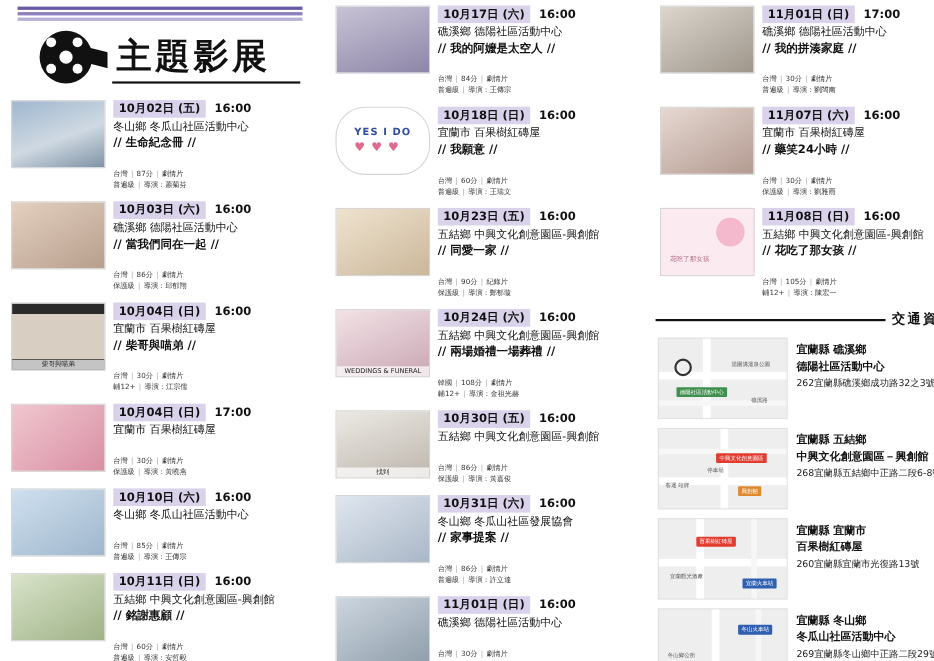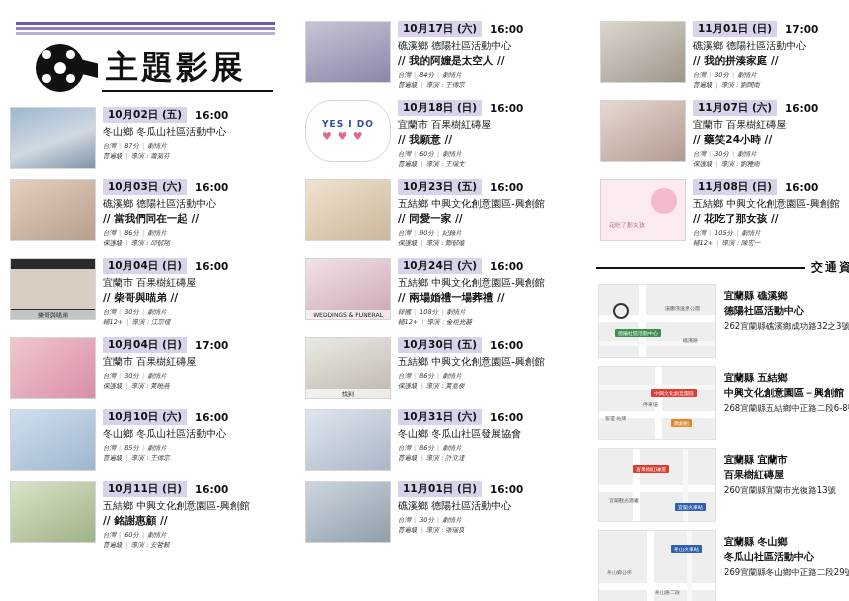--- a/index.html
+++ b/index.html
@@ -8,21 +8,21 @@
     width: 849px; height: 601px;
     background: #ffffff;
     font-family: "DejaVu Sans", "Liberation Sans", sans-serif;
     color: #111;
     overflow: hidden;
     position: relative;
   }
   .page { position: relative; width:849px; height:601px; }
 
   
-  .col { position:absolute; top:16px; width:283px; height:582px; }
+  .col { position:absolute; top:0; width:283px; height:582px; }
   .col1 { left:0; }
   .col2 { left:295px; }
   .col3 { left:590px; }
 
   
   .masthead { position:relative; height:80px; margin: 6px 8px 0 10px; }
   .mast-bars { position:absolute; left:0; top:0; width:100%; height:14px; }
   .bar { position:absolute; left:6px; right:0; height:3px; }
   .b1 { top:0; background:#6b5aa6; }
   .b2 { top:5px; background:#8e7fc0; }
@@ -60,21 +60,21 @@
   }
   .info { flex:1 1 auto; min-width:0; }
   .dateline { display:flex; align-items:center; gap:8px; margin-bottom:2px; }
   .date {
     background:#d9d2ea; color:#111; font-size:10.5px; font-weight:700;
     padding:1px 5px; white-space:nowrap;
   }
   .time { font-size:10.5px; font-weight:700; color:#111; }
   .venue { font-size:10px; line-height:14px; color:#111; }
   .film { font-size:10.5px; line-height:15px; color:#111; font-weight:700; }
-  .meta { margin-top:3px; font-size:6.5px; line-height:9.5px; color:#333;font-style:italic; }
+  .meta { margin-top:16px; font-size:6.5px; line-height:9.5px; color:#333; }
   .meta span { display:inline-block; }
   .meta .sep { margin:0 3px; color:#aaa; }
 
   
   .t-a { background:linear-gradient(160deg,#9fb7cf,#cfd9e2 55%,#7f93a6); }
   .t-b { background:linear-gradient(150deg,#e4cfc0,#b79f8c); }
   .t-c { background:linear-gradient(180deg,#2b2b2b 0 16%,#d8cfc2 16% 84%,#2b2b2b 84% 100%); }
   .t-d { background:linear-gradient(140deg,#f0c7cf,#d98fa4); }
   .t-e { background:linear-gradient(150deg,#cfe0ef,#9fb6cc); }
   .t-f { background:linear-gradient(150deg,#d9e3c9,#9fb287); }
@@ -149,20 +149,21 @@
     <div class="entry">
       <div class="thumb t-a">
         <div class="cap"></div>
       </div>
       <div class="info">
         <div class="dateline">
           <span class="date">10月02日 (五)</span>
           <span class="time">16:00</span>
         </div>
         <div class="venue">冬山鄉 冬瓜山社區活動中心</div>
+        <div class="film">// 生命紀念冊 //</div>
         <div class="meta">
           <span>台灣</span><span class="sep">|</span><span>87分</span><span class="sep">|</span><span>劇情片</span><br>
           <span>普遍級</span><span class="sep">|</span><span>導演：蕭菊芬</span>
         </div>
       </div>
     </div>
 
     <div class="entry">
       <div class="thumb t-b">
         <div class="cap"></div>
@@ -352,20 +353,21 @@
     <div class="entry">
       <div class="thumb t-l">
         <div class="cap"></div>
       </div>
       <div class="info">
         <div class="dateline">
           <span class="date">10月31日 (六)</span>
           <span class="time">16:00</span>
         </div>
         <div class="venue">冬山鄉 冬瓜山社區發展協會</div>
+        <div class="film">// 家事提案 //</div>
         <div class="meta">
           <span>台灣</span><span class="sep">|</span><span>86分</span><span class="sep">|</span><span>劇情片</span><br>
           <span>普遍級</span><span class="sep">|</span><span>導演：許立達</span>
         </div>
       </div>
     </div>
 
     <div class="entry">
       <div class="thumb t-m">
         <div class="cap"></div>

